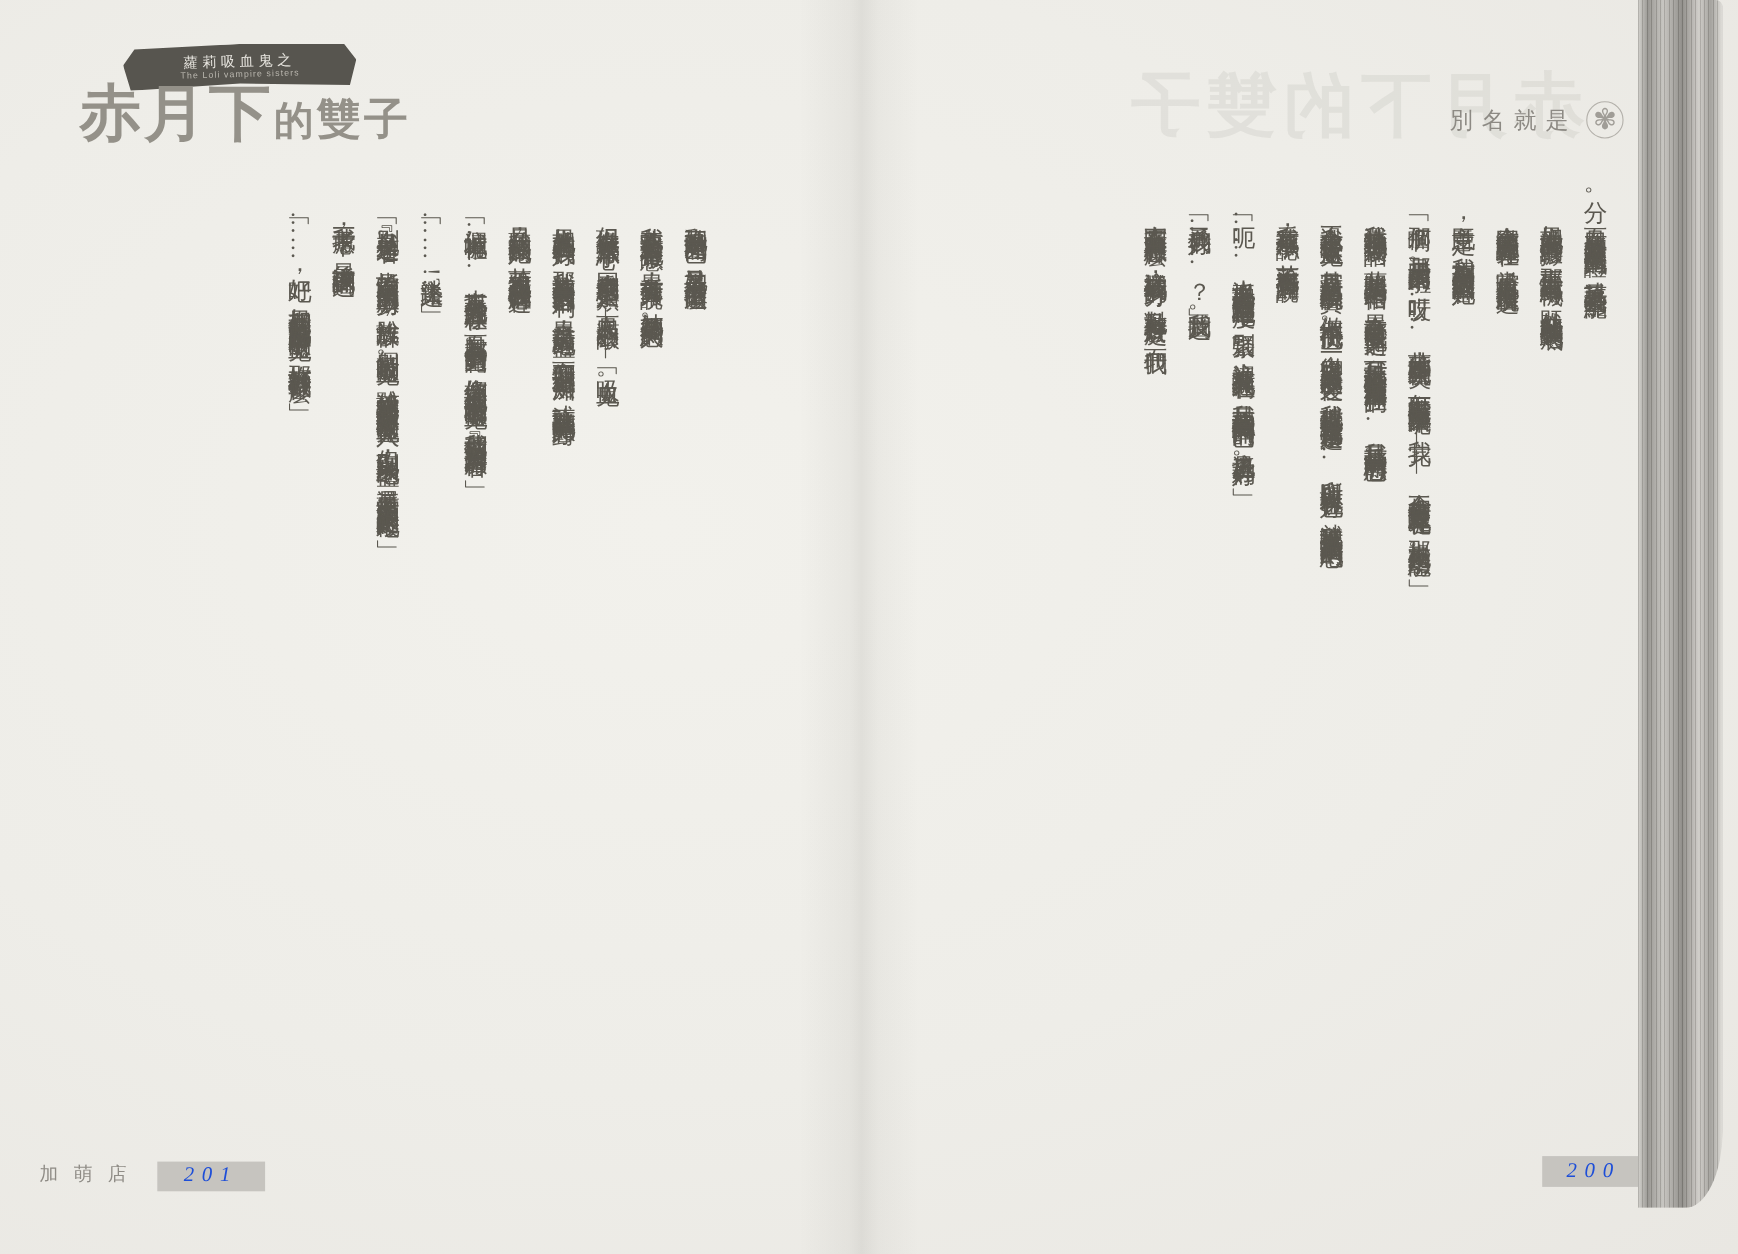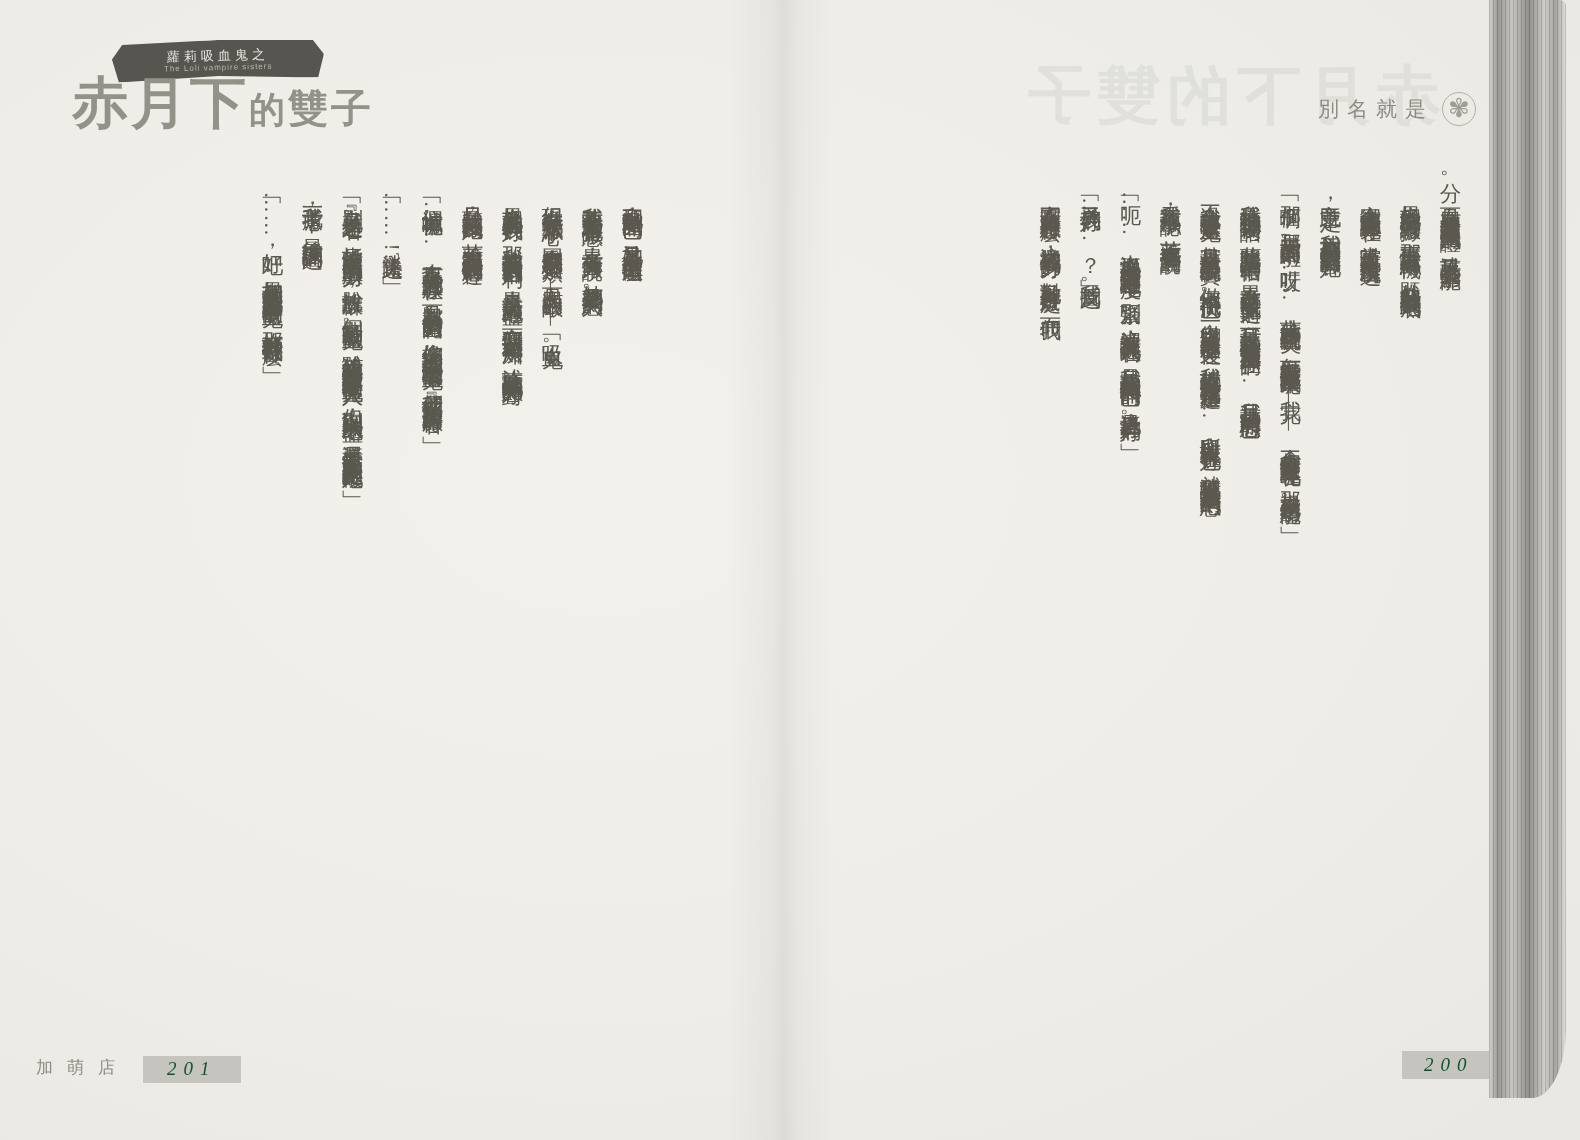--- a/index.html
+++ b/index.html
@@ -71,21 +71,21 @@
   .vtext p{margin:0;padding:0;text-indent:1em;}
   .vtext p.noindent{text-indent:0;}
   .body-right{top:166px;left:830px;width:640px;height:874px;}
   .body-left {top:168px;left:92px; width:560px;height:874px;}
   
   .footer-left{
     position:absolute;left:36px;top:1056px;display:flex;align-items:flex-start;gap:14px;
   }
   .footer-left .shop{font-size:17px;letter-spacing:14px;color:#8f8c86;}
   .band{
-    background:#c6c4bf;color:#14532d;
+    background:#c6c4bf;color:#1d4ed8;
     font-style:italic;font-size:19px;letter-spacing:7px;
     padding:2px 24px 3px 24px;
   }
   .footer-right{
     position:absolute;left:1402px;top:1054px;
   }
   .footer-right .band{padding:3px 64px 4px 22px;}
 </style>
 </head>
 <body>

